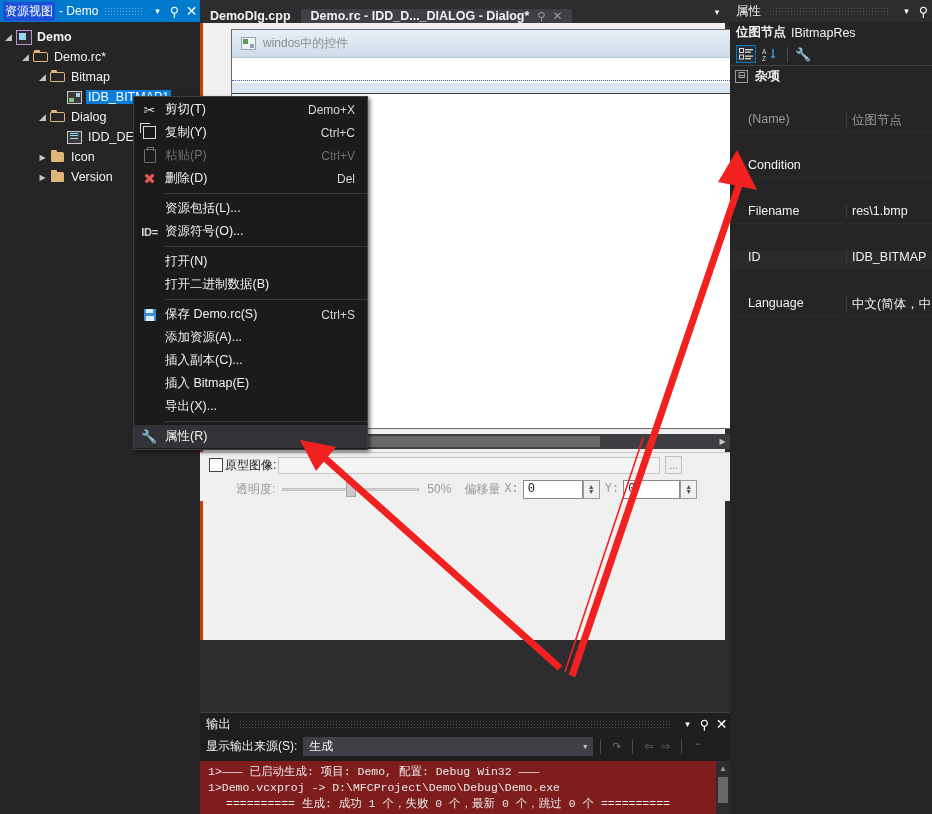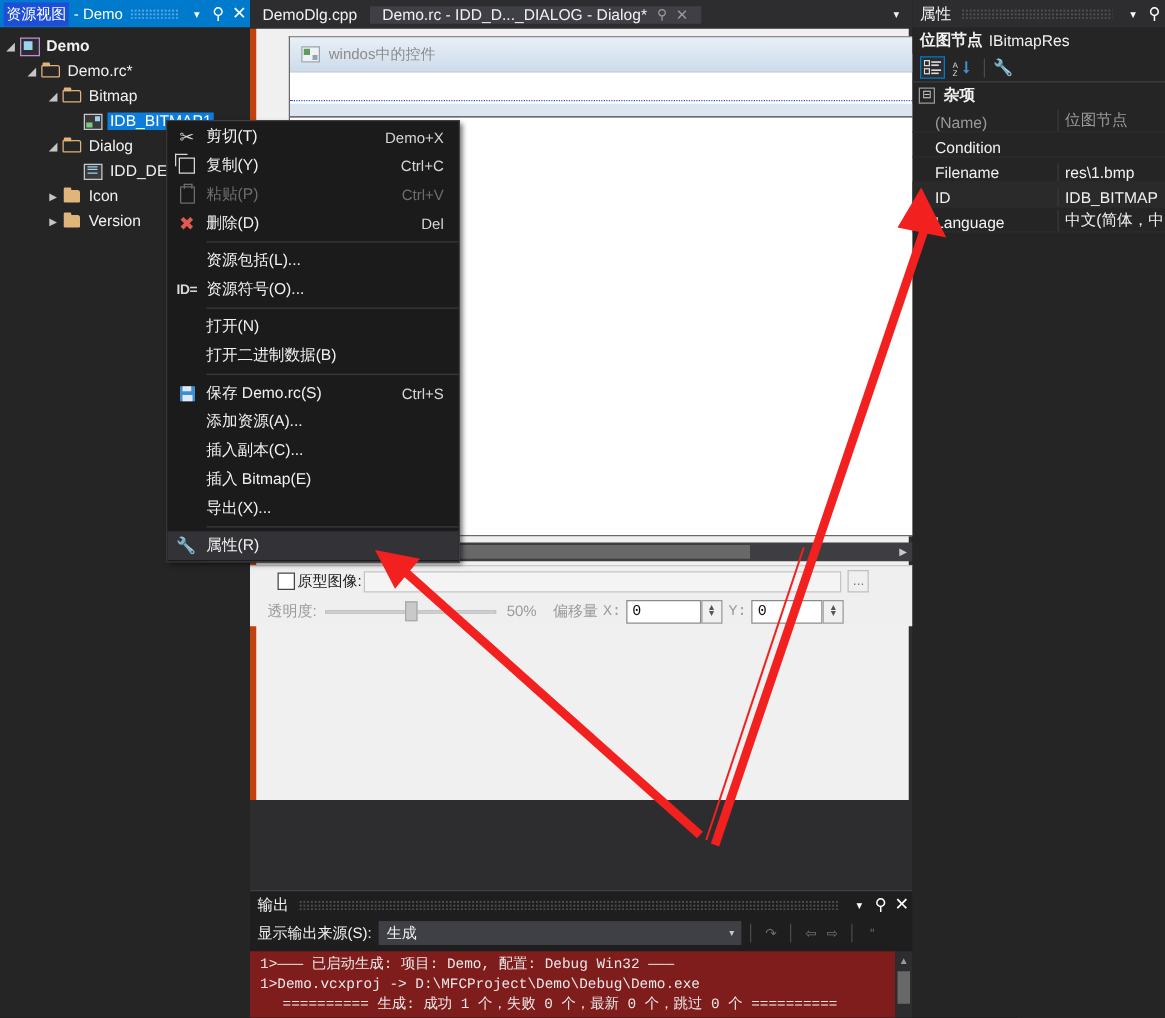--- a/index.html
+++ b/index.html
@@ -50,28 +50,28 @@
   .ico-proj::after{content:"";position:absolute;left:2px;top:2px;width:7px;height:7px;background:#9bd3f0;}
   .ico-bmp{width:13px;height:11px;border:1.2px solid #c9c9c9;background:#3a3a3c;position:relative;}
   .ico-bmp::after{content:"";position:absolute;left:1px;bottom:1px;width:5px;height:4px;background:#7ec97e;}
   .ico-bmp::before{content:"";position:absolute;right:1px;top:1px;width:4px;height:4px;background:#9bd3f0;}
   .ico-dlg{width:13px;height:11px;border:1.2px solid #c9c9c9;background:#3a3a3c;position:relative;}
   .ico-dlg::after{content:"";position:absolute;left:1.5px;top:3px;width:8px;height:1px;background:#9bd3f0;
                   box-shadow:0 3px 0 #9bd3f0,0 -2px 0 #9bd3f0;}
 
   
   #editor-area{left:200px;top:0;width:530px;height:814px;background:#2d2d30;}
-  #tabstrip{left:200px;top:0;width:530px;height:23px;background:#2d2d30;display:flex;align-items:center;}
+  #tabstrip{left:200px;top:0;width:530px;height:23px;background:#2d2d30;display:flex;align-items:flex-end;font-weight:bold;}
   .tab{display:flex;align-items:center;padding:0 10px;font-size:12.5px;color:#f1f1f1;}
   .tab.active{background:#3f3f46;}
   .tab .tabclose{margin-left:7px;color:#9a9a9a;font-size:12px;}
   .tab .tabpin{margin-left:8px;color:#9a9a9a;font-size:11px;}
   #tab-dropdown{position:absolute;right:4px;top:0;height:23px;width:18px;display:flex;align-items:center;justify-content:center;color:#f1f1f1;font-size:9px;}
 
-  #designer{left:208px;top:23px;width:522px;height:640px;background:#f0f0f0;border-left:5px solid #c2410c;}
+  #designer{left:208px;top:23px;width:522px;height:640px;background:#f0f0f0;border-left:3px solid #c2410c;}
   #ruler-h{position:absolute;left:36px;top:5px;right:1px;height:15px;background:#fff;border:1px solid #a0a0a0;box-sizing:border-box;}
   #ruler-h .ticks{position:absolute;left:3px;right:0;top:6px;height:9px;
      background-image:
        linear-gradient(to right,#444 1px,transparent 1px);
      background-size:10.5px 100%;
      background-position:0 0;
   }
   #ruler-h .ticks.major{top:3px;height:12px;background-size:52.5px 100%;}
   #ruler-corner{position:absolute;left:22px;top:5px;width:22px;height:17px;background:#fff;border:1px solid #a0a0a0;box-sizing:border-box;}
 
@@ -84,21 +84,21 @@
   #dlg-caption .captext{font-size:12px;color:#8c8c8c;}
   #dlg-dotted{position:absolute;left:0;right:0;top:50px;height:0;border-top:1px dotted #2f5fd0;}
   #dlg-strip{position:absolute;left:0;right:0;top:53px;height:10px;background:#dce6f1;}
   #dlg-body{position:absolute;left:0;right:0;top:63px;bottom:0;background:#fff;border-top:1px solid #3c3c3c;}
 
   #hscroll{position:absolute;left:31px;right:0;top:434px;height:15px;background:#3e3e42;display:flex;align-items:center;}
   #hscroll .arr{width:15px;height:15px;display:flex;align-items:center;justify-content:center;color:#c9c9c9;font-size:8px;}
   #hscroll .thumb{height:11px;background:#686868;margin:0 2px;}
 
   #proto-bar{position:absolute;left:0;right:0;top:452px;height:48px;background:#efefef;border-top:1px solid #c8c8c8;}
-  .pb-row{display:flex;align-items:center;height:24px;padding-left:22px;}
+  .pb-row{display:flex;align-items:center;height:24px;padding-left:9px;}
   .pb-check{width:12px;height:12px;border:1px solid #444;background:#fff;margin-right:2px;}
   .pb-lbl{font-size:12px;color:#1a1a1a;}
   .pb-lbl.dim{color:#9b9b9b;}
   .pb-input{height:17px;background:#f4f4f4;border:1px solid #c4c4c4;box-sizing:border-box;}
   .pb-btn{width:17px;height:18px;background:#efefef;border:1px solid #c0c0c0;display:flex;align-items:center;justify-content:center;font-size:11px;color:#777;box-sizing:border-box;}
   .slider{position:relative;height:10px;display:flex;align-items:center;}
   .slider .track{height:3px;background:#d4d4d4;border:1px solid #c3c3c3;width:100%;box-sizing:border-box;}
   .slider .knob{position:absolute;width:8px;height:14px;background:#c9c9c9;border:1px solid #a8a8a8;}
   .spin-field{height:19px;border:1px solid #8a8a8a;background:#fff;display:flex;align-items:center;box-sizing:border-box;}
   .spin-field .sv{flex:1;padding-left:4px;font-size:12px;color:#111;font-family:"Liberation Mono","DejaVu Sans Mono",monospace;}
@@ -131,21 +131,21 @@
   #pr-title .pt{font-size:12.5px;color:#f1f1f1;}
   #pr-subject{height:21px;display:flex;align-items:center;padding-left:6px;background:#252526;white-space:nowrap;}
   #pr-subject .ps1{font-weight:bold;font-size:12.5px;color:#f1f1f1;}
   #pr-subject .ps2{margin-left:5px;font-size:12.5px;color:#f1f1f1;}
   #pr-toolbar{height:22px;display:flex;align-items:center;padding-left:6px;border-bottom:1px solid #3f3f46;}
   .pr-tb{width:20px;height:18px;display:flex;align-items:center;justify-content:center;margin-right:3px;box-sizing:border-box;}
   .pr-tb.sel{border:1px solid #007acc;background:#2d2d30;}
   #pr-cat{height:20px;display:flex;align-items:center;padding-left:5px;}
   #pr-cat .exp{width:11px;height:11px;border:1px solid #9a9a9a;color:#d0d0d0;font-size:9px;line-height:9px;text-align:center;margin-right:7px;}
   #pr-cat .catlbl{font-weight:bold;font-size:12.5px;color:#f1f1f1;}
-  .pr-row{height:19px;display:flex;align-items:flex-end;border-bottom:1px solid #2c2c2c;}
+  .pr-row{height:19px;display:flex;align-items:flex-start;border-bottom:1px solid #2c2c2c;margin-top:26px;}
   .pr-row.alt{background:#2a2a2b;}
   .pr-row .pn{width:116px;padding-left:18px;font-size:12.5px;box-sizing:border-box;white-space:nowrap;overflow:hidden;}
   .pr-row .pv{flex:1;padding-left:5px;font-size:12.5px;white-space:nowrap;overflow:hidden;border-left:1px solid #3a3a3a;}
   .pr-row.dimname .pn{color:#9a9a9a;}
   .pr-row.dimval .pv{color:#9a9a9a;}
 
   
   #ctxmenu{left:133px;top:96px;width:233px;background:#1b1b1c;border:1px solid #3f3f46;box-shadow:2px 2px 4px rgba(0,0,0,.55);z-index:60;padding:1px 0;}
   .mi{height:23px;display:flex;align-items:center;font-size:12.5px;color:#f1f1f1;}
   .mi.hl{background:#333337;}
@@ -274,21 +274,21 @@
       <span class="arr">▶</span>
     </div>
 
     <div id="proto-bar">
       <div class="pb-row">
         <span class="pb-check"></span>
         <span class="pb-lbl">原型图像:</span>
         <span class="pb-input" style="width:382px;margin-left:2px"></span>
         <span class="pb-btn" style="margin-left:5px">...</span>
       </div>
-      <div class="pb-row" style="padding-left:14px">
+      <div class="pb-row" style="padding-left:36px">
         <span class="pb-lbl dim">透明度:</span>
         <span class="slider" style="width:137px;margin-left:7px">
           <span class="track"></span>
           <span class="knob" style="left:64px"></span>
         </span>
         <span class="pb-lbl dim" style="margin-left:8px">50%</span>
         <span class="pb-lbl dim" style="margin-left:13px">偏移量</span>
         <span class="pb-lbl dim" style="margin-left:4px;font-family:'Liberation Mono',monospace">X:</span>
         <span class="spin-field" style="width:60px;margin-left:4px">
           <span class="sv">0</span>

